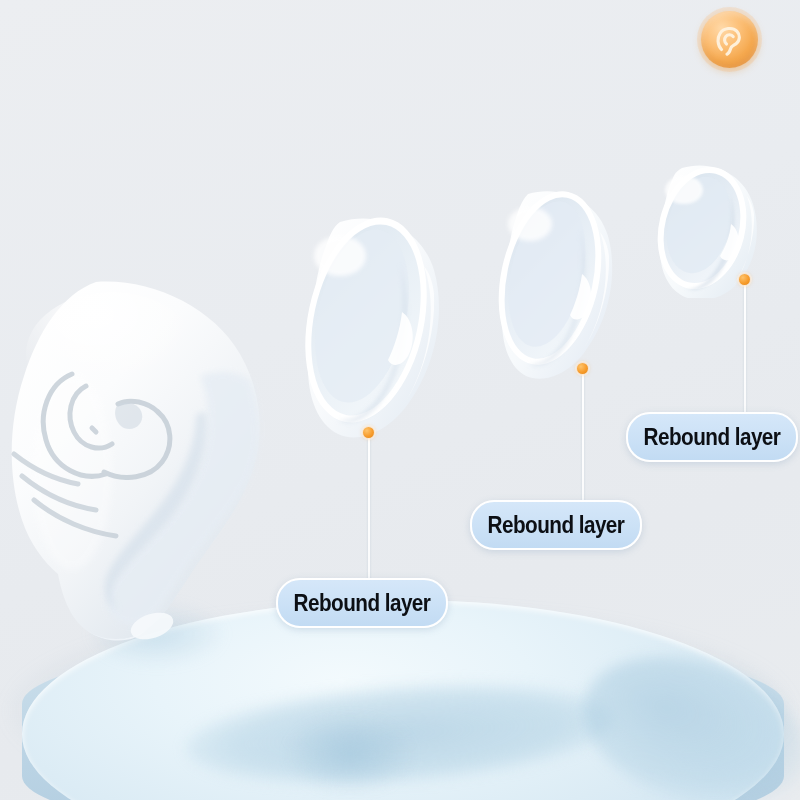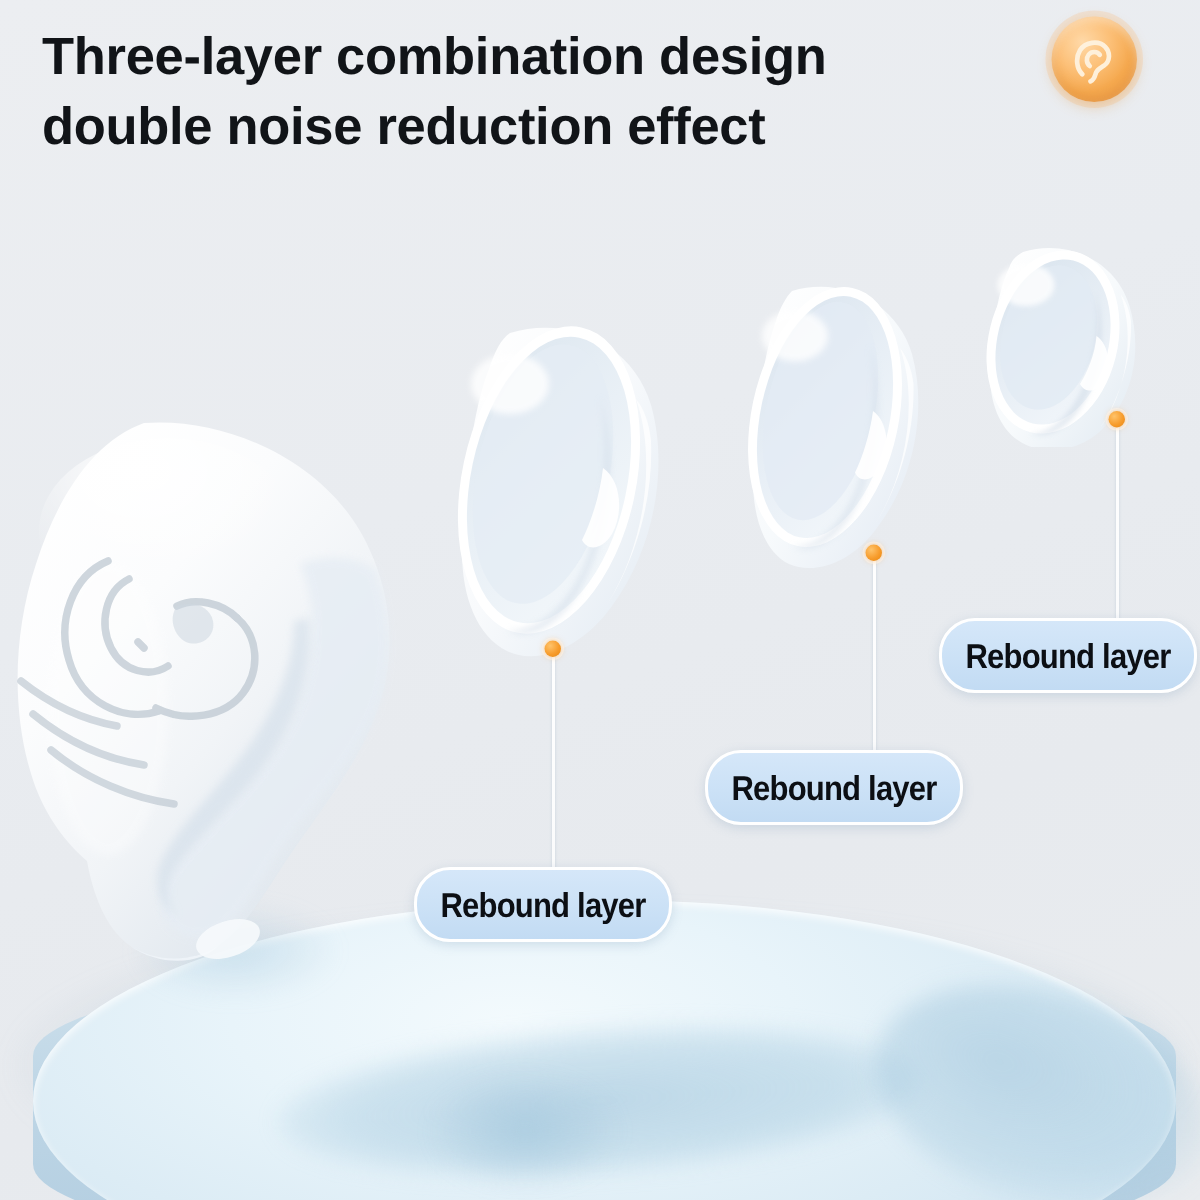--- a/index.html
+++ b/index.html
@@ -163,24 +163,20 @@
   }
   #callout-1 { left: 276px; top: 578px; width: 172px; height: 50px; }
   #callout-2 { left: 470px; top: 500px; width: 172px; height: 50px; }
   #callout-3 { left: 626px; top: 412px; width: 172px; height: 50px; }
 </style>
 </head>
 <body>
 
 <div id="stage">
 
-  <div id="headline">
-    <div class="headline-line">Three-layer combination design</div>
-    <div class="headline-line">double noise reduction effect</div>
-  </div>
 
   <div id="ear-badge">
     <svg width="57" height="57" viewBox="0 0 57 57">
       <g fill="none" stroke="#fff3e0" stroke-width="3.1" stroke-linecap="round" stroke-linejoin="round" opacity="0.95">
         <path d="M20.5 38.5 C16.5 34.5 16 27.5 19 22.5 C22.5 16.8 31.5 15.8 35.8 20.2 C39.6 24.1 38.8 30.2 35.2 32.6 C32.6 34.3 30.4 35.0 29.6 37.6 C28.9 40.0 28.4 42.2 26.0 43.2"></path>
         <path d="M25.5 33.0 C23.2 31.2 23.0 27.6 24.8 25.4 C26.8 23.0 30.6 23.2 32.2 25.6"></path>
       </g>
     </svg>
   </div>
 

